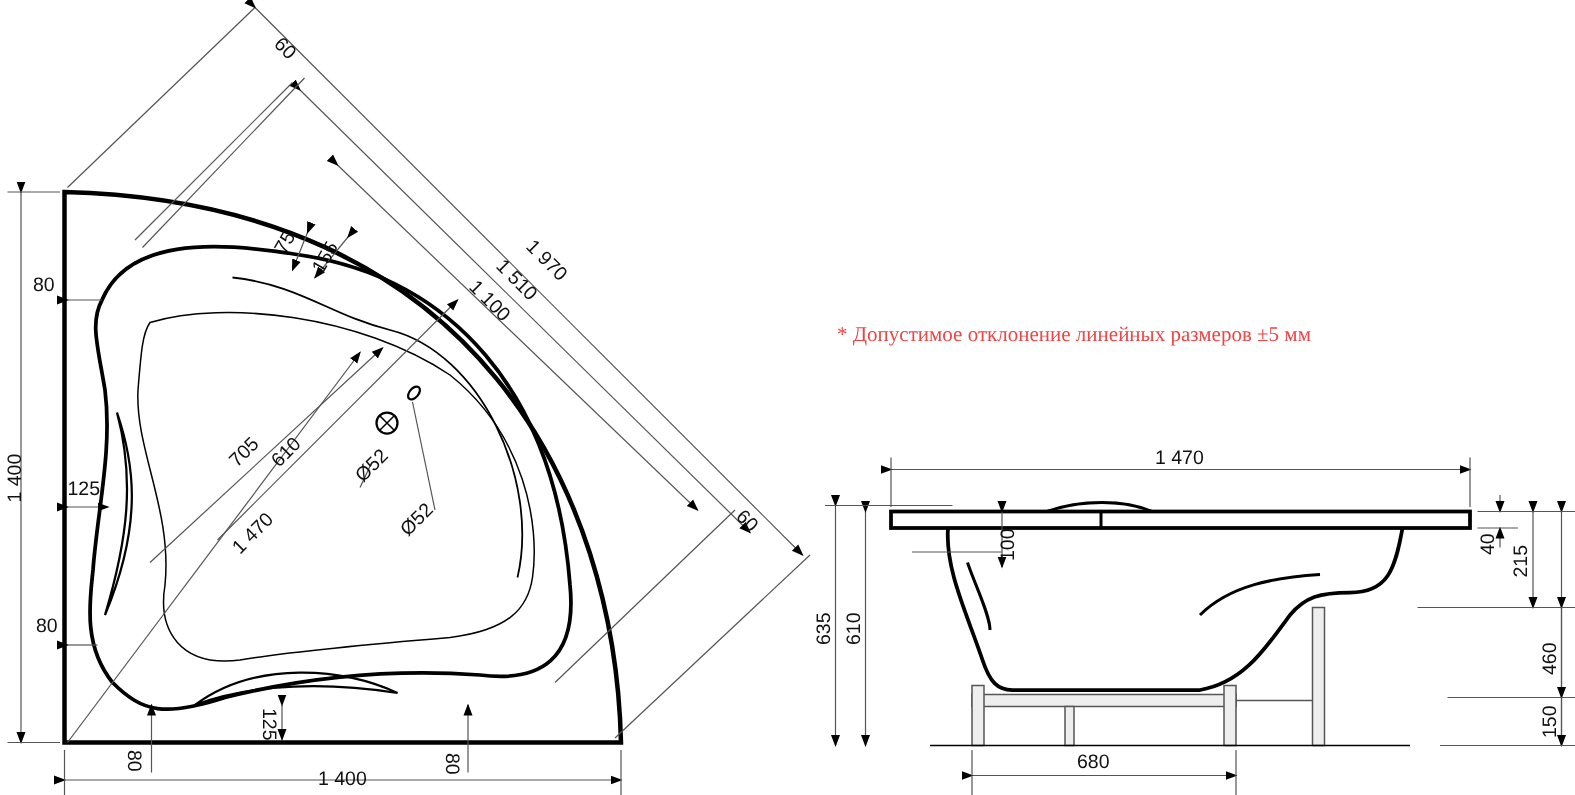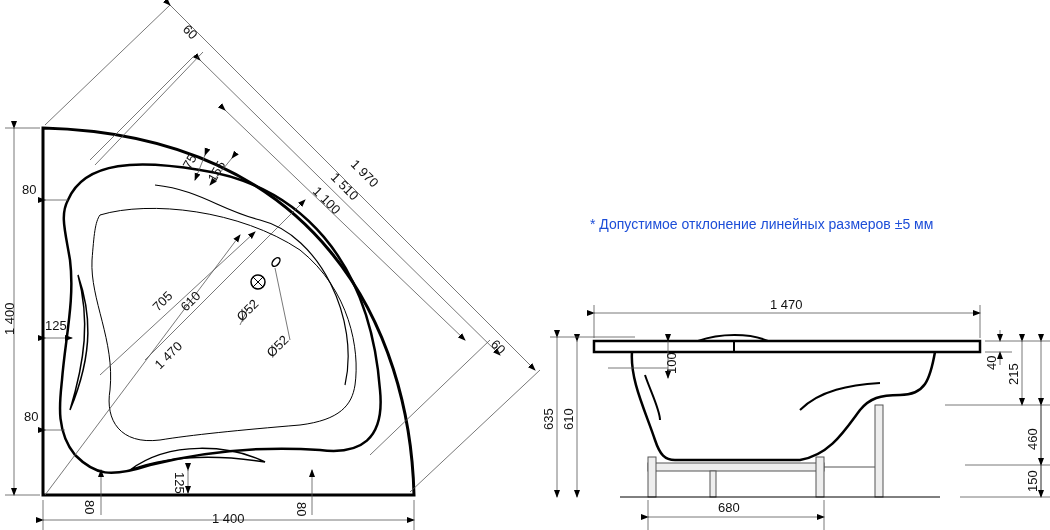--- a/index.html
+++ b/index.html
@@ -1,19 +1,19 @@
 <!DOCTYPE html>
 <html><head>
 <meta charset="utf-8">
 <style>
   html, body { margin:0; padding:0; background:#ffffff; }
   body { width:1050px; height:530px; position:relative; overflow:hidden; font-family:"Liberation Sans", sans-serif; }
   svg { position:absolute; left:0; top:0; }
   .t { font-family:"Liberation Sans", sans-serif; font-size:13px; fill:#111; }
-  .note { position:absolute; left:590px; top:216px; font-family:Liberation Sans, sans-serif; font-size:14px; color:#1d4ed8; }
+  .note { position:absolute; left:558px; top:216px; font-family:Liberation Serif, serif; font-size:14px; color:#ef4444; }
 </style>
 </head>
 <body>
 
 <svg width="1050" height="530" viewBox="0 0 1050 530">
   <defs>
     <marker id="ar" markerWidth="8" markerHeight="8" refX="7" refY="4" orient="auto" markerUnits="userSpaceOnUse">
       <path d="M0,1 L8,4 L0,7 Z" fill="#000"></path>
     </marker>
   </defs>

